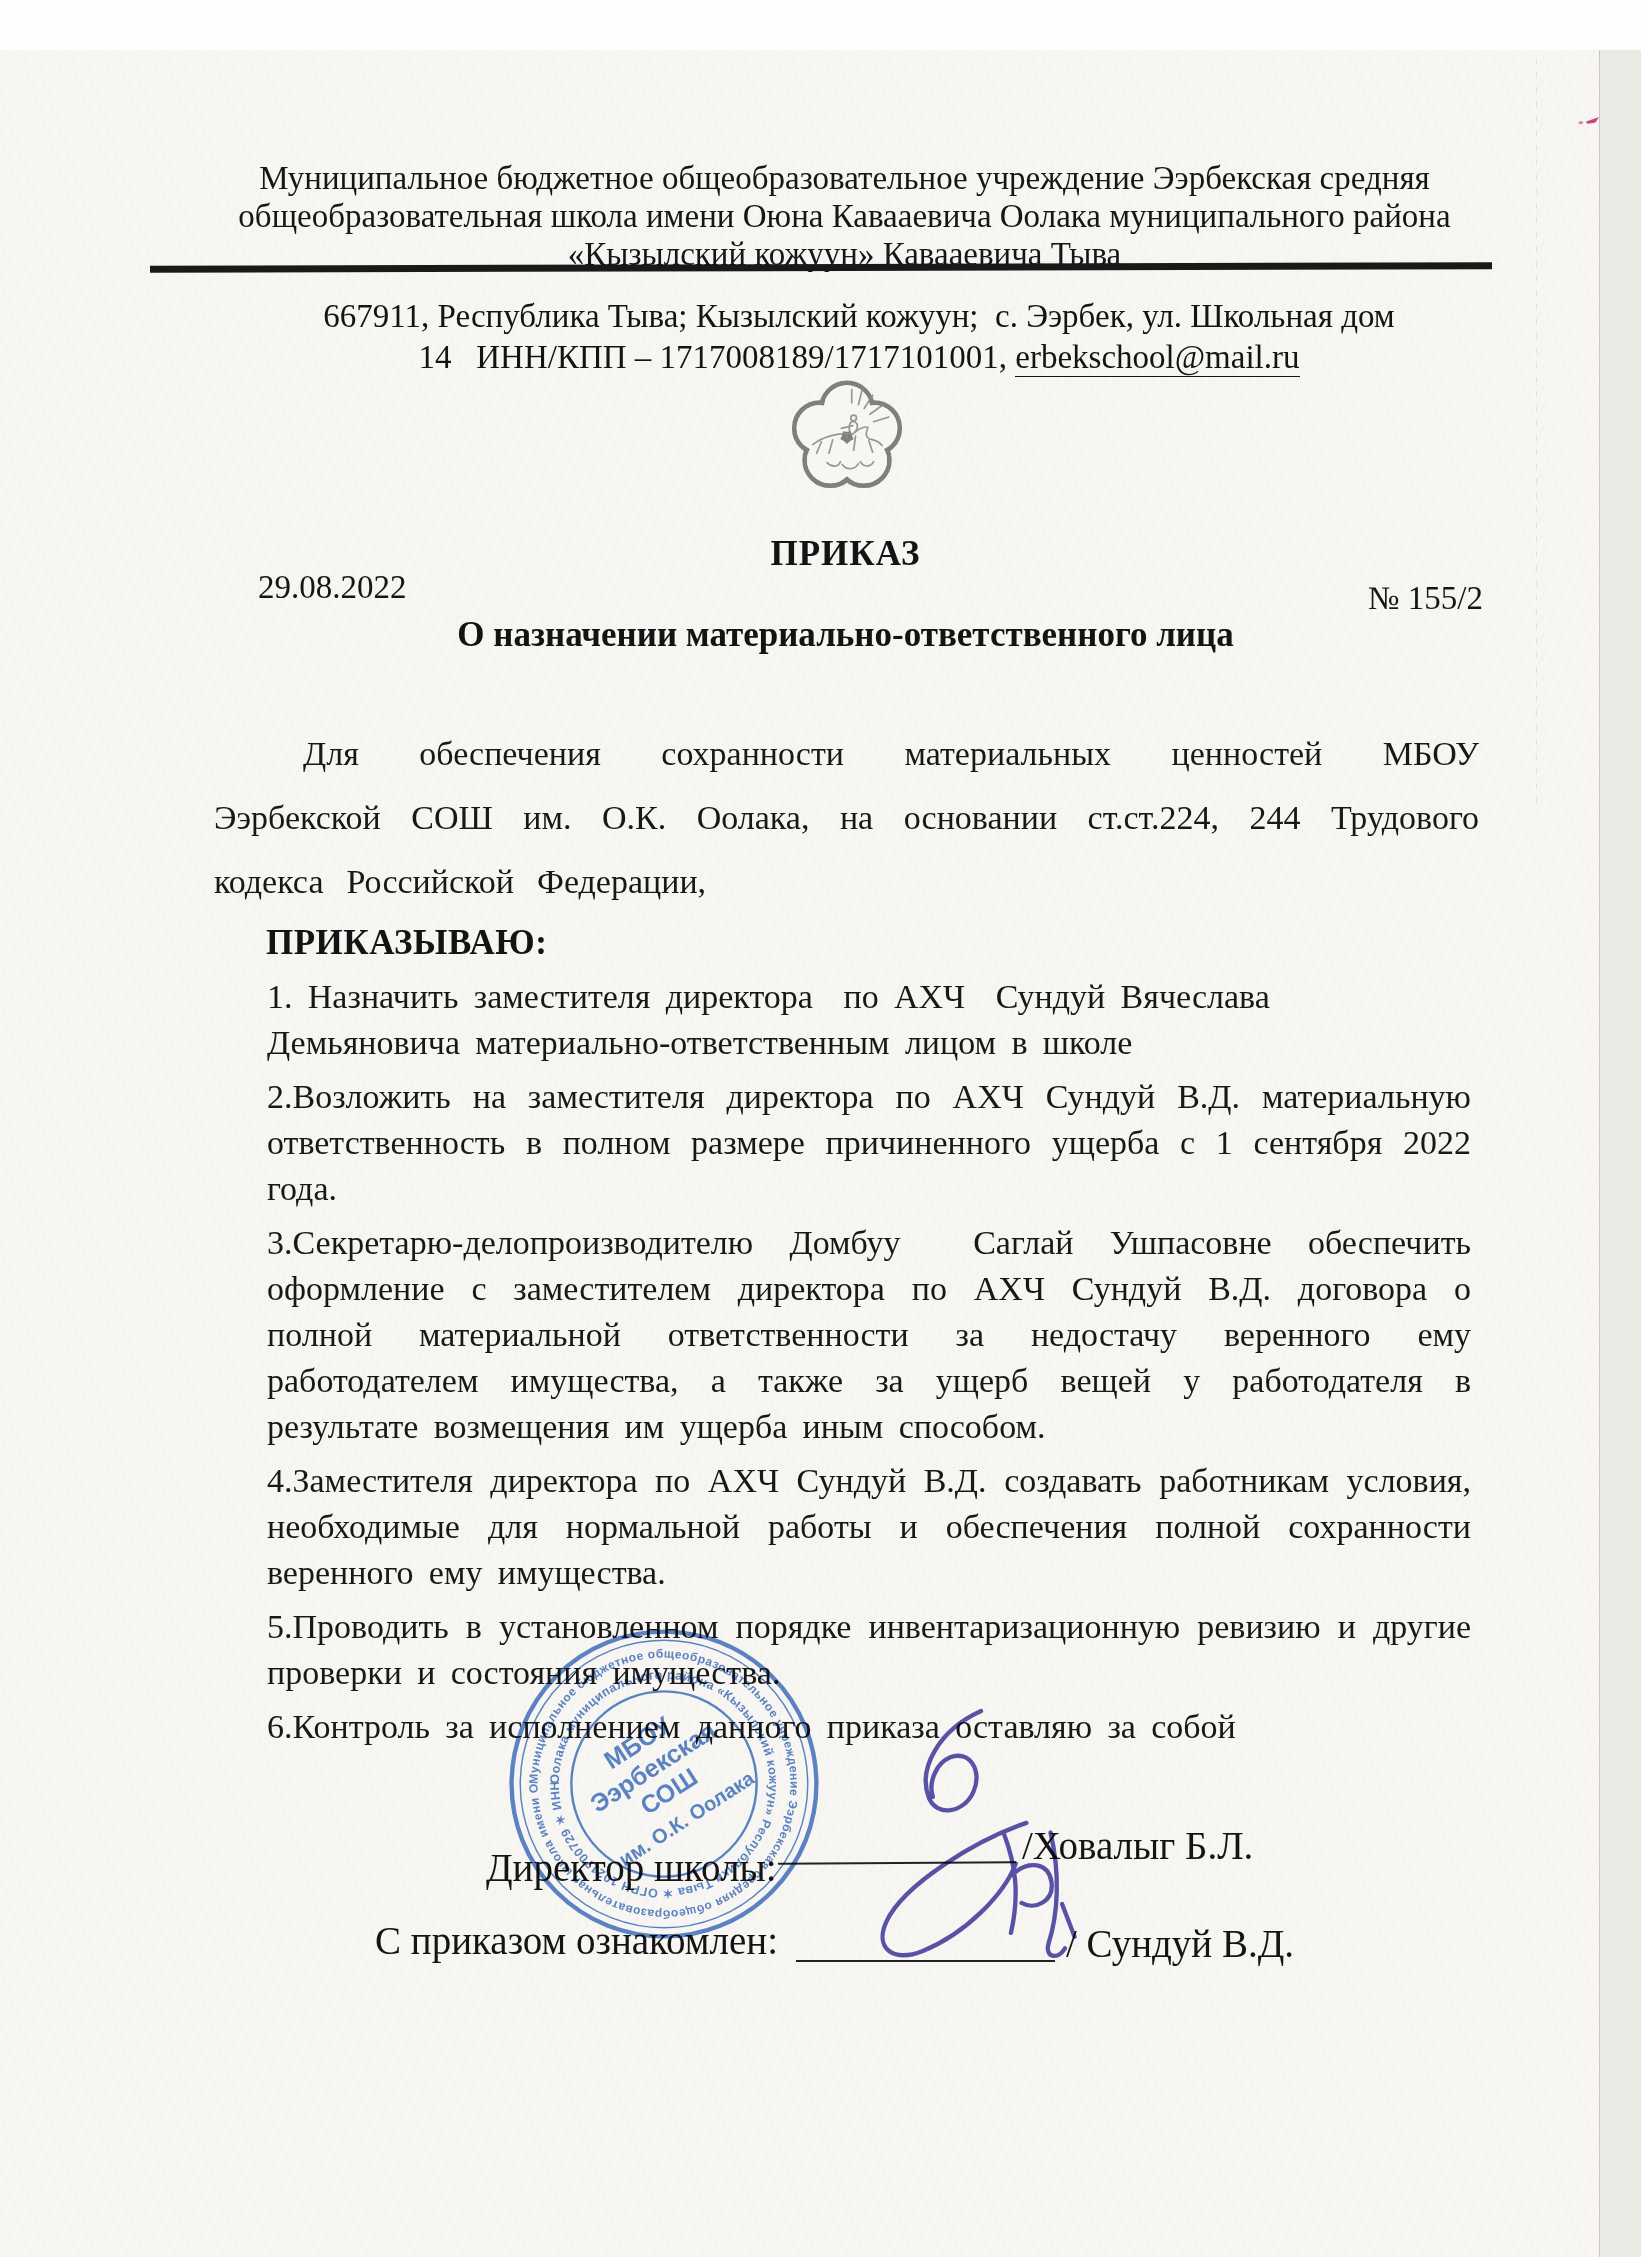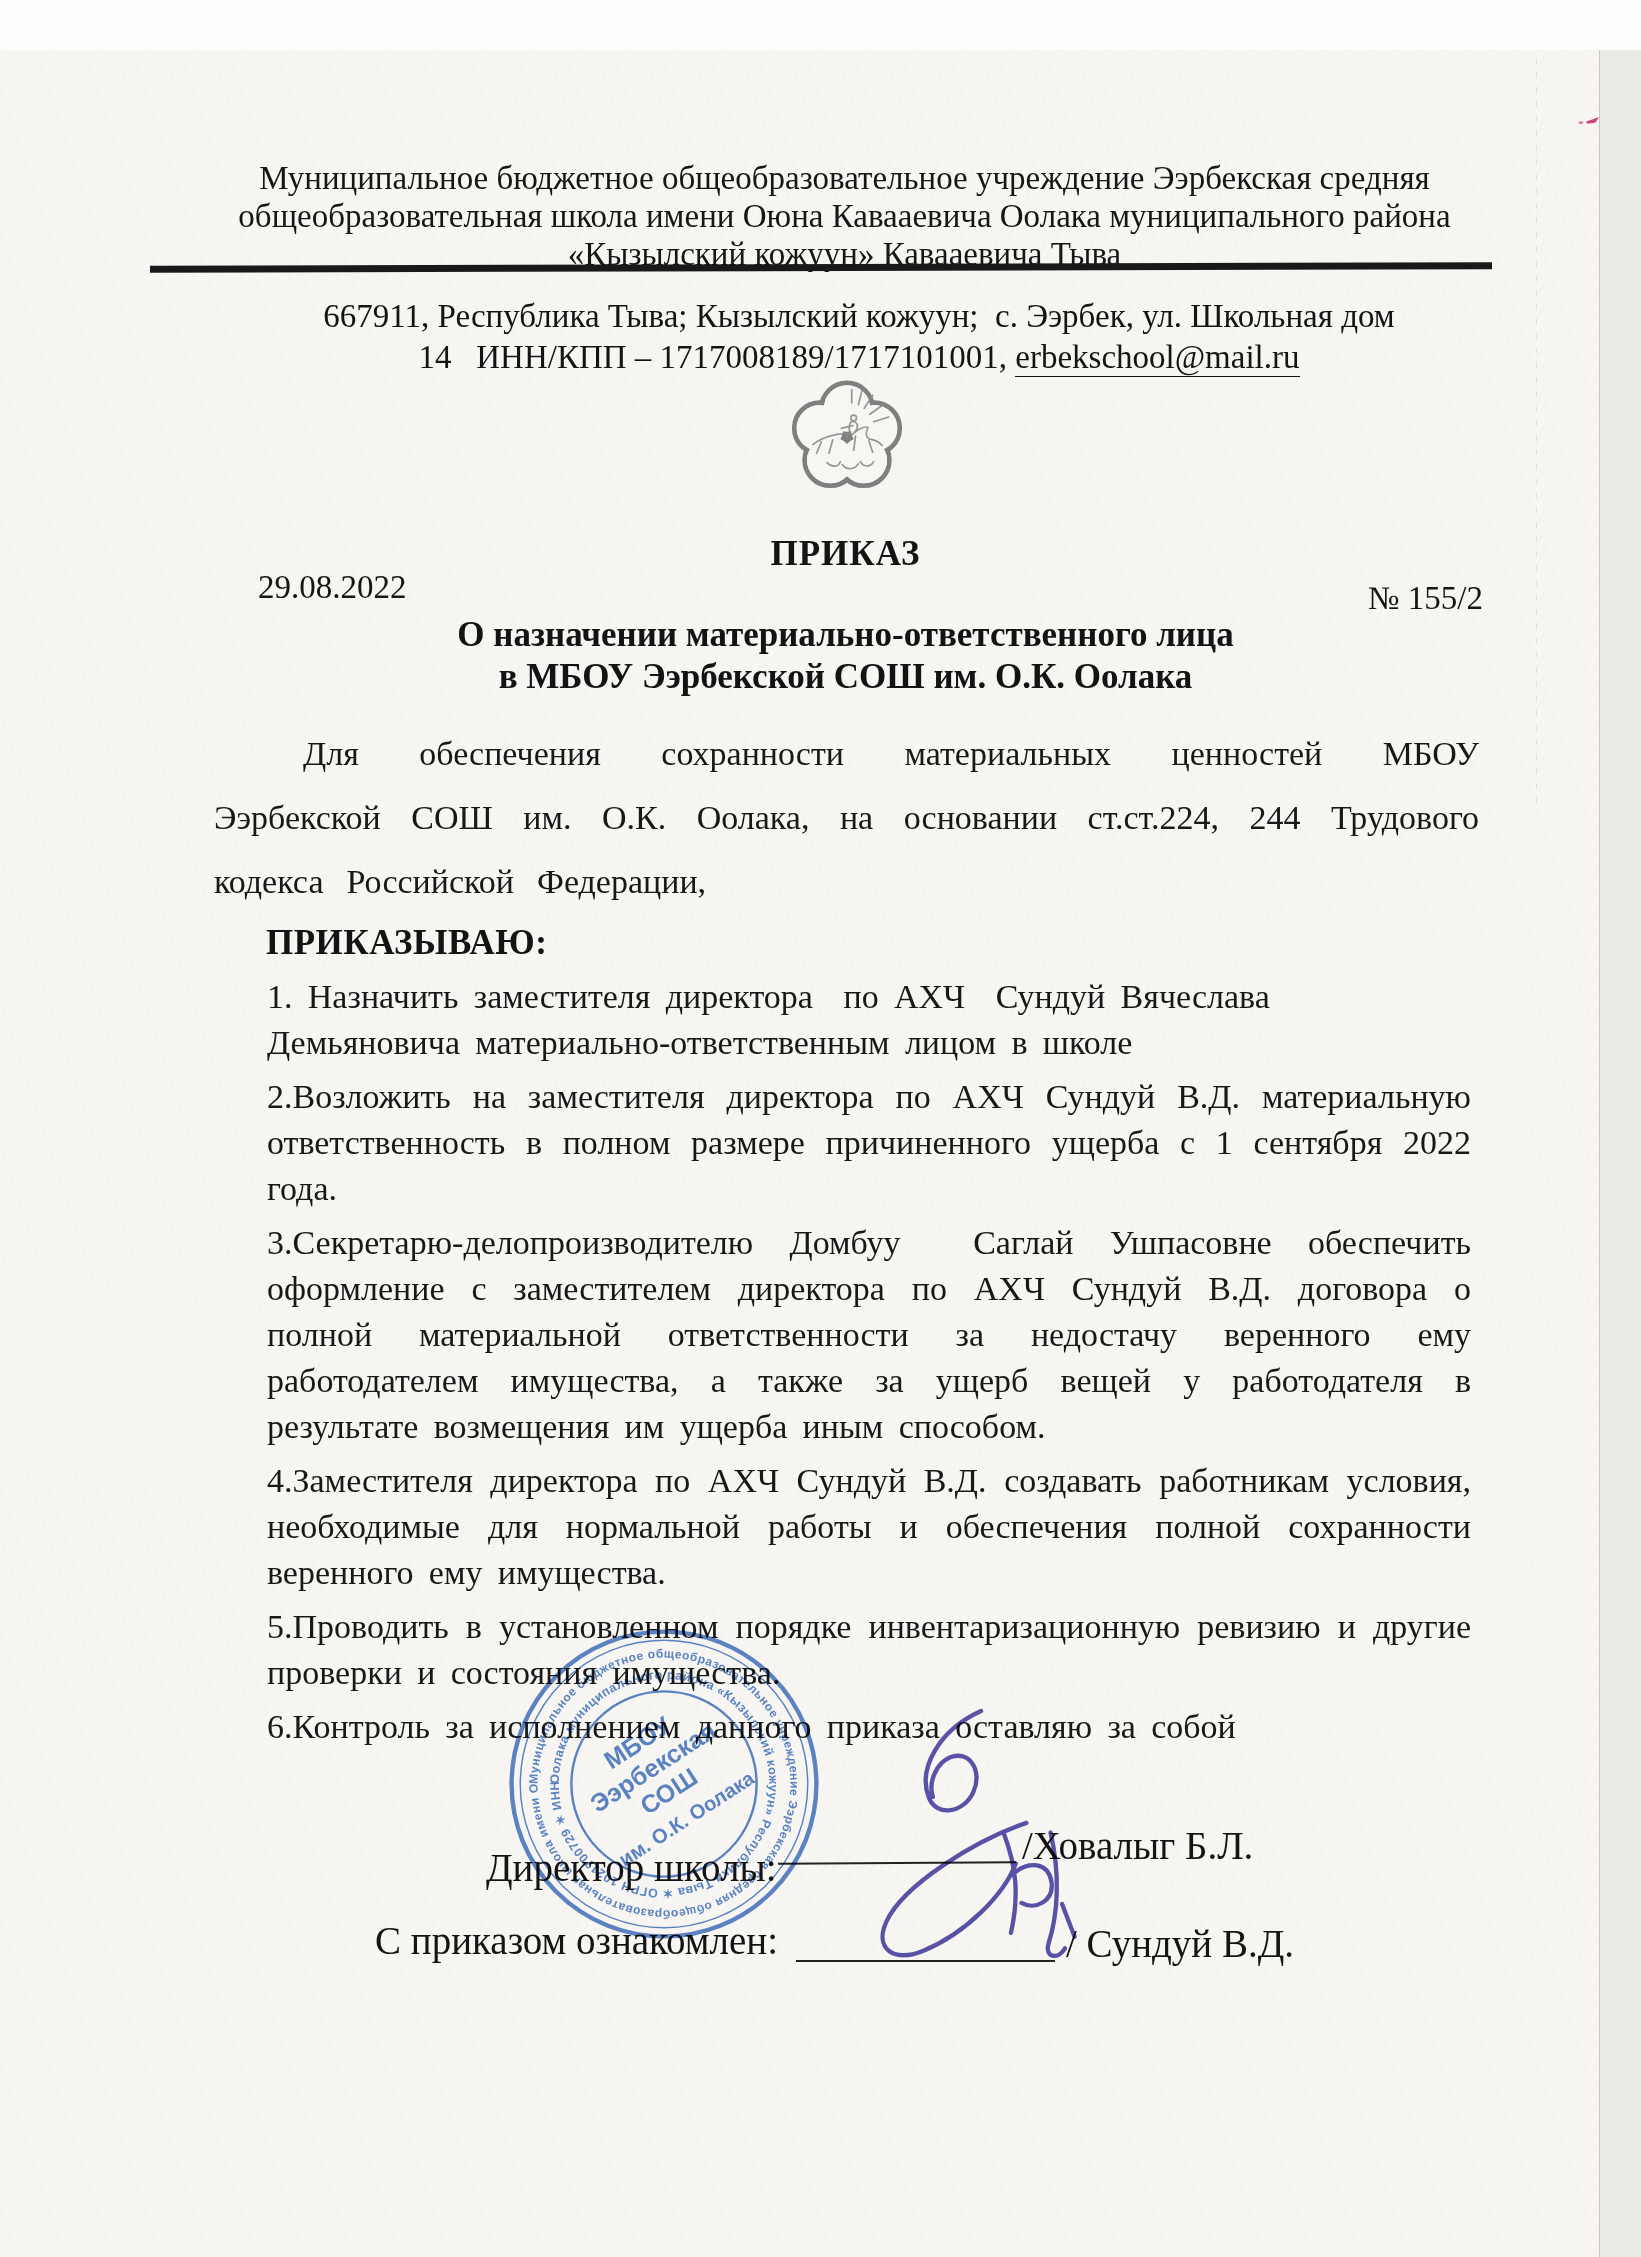--- a/index.html
+++ b/index.html
@@ -122,21 +122,20 @@
       <circle cx="7" cy="-20" r="3"></circle>
       <path d="M -21,27 C -15,33 -9,31 -7,26 M -5,29 C -1,35 8,35 12,28 M 14,26 C 18,32 25,32 28,26"></path>
     </g>
   </svg>
 
   <div class="title">ПРИКАЗ</div>
   <div class="date">29.08.2022</div>
   <div class="number">№ 155/2</div>
   <div class="subject">
     <div>О назначении материально-ответственного лица</div>
-    <div>в МБОУ Ээрбекской СОШ им. О.К. Оолака</div>
   </div>
 
   <p class="preamble">Для обеспечения сохранности материальных ценностей МБОУ Ээрбекской СОШ им. О.К. Оолака, на основании ст.ст.224, 244 Трудового кодекса Российской Федерации,</p>
   <div class="directive">ПРИКАЗЫВАЮ:</div>
   <div class="list">
     <p>1. Назначить заместителя директора  по АХЧ  Сундуй Вячеслава
 Демьяновича материально-ответственным лицом в школе</p>
     <p>2.Возложить на заместителя директора по АХЧ Сундуй В.Д. материальную ответственность в полном размере причиненного ущерба с 1 сентября 2022 года.</p>
     <p>3.Секретарю-делопроизводителю Домбуу  Саглай Ушпасовне обеспечить оформление с заместителем директора по АХЧ Сундуй В.Д. договора о полной материальной ответственности за недостачу веренного ему работодателем имущества, а также за ущерб вещей у работодателя в результате возмещения им ущерба иным способом.</p>
     <p>4.Заместителя директора по АХЧ Сундуй В.Д. создавать работникам условия, необходимые для нормальной работы и обеспечения полной сохранности веренного ему имущества.</p>

